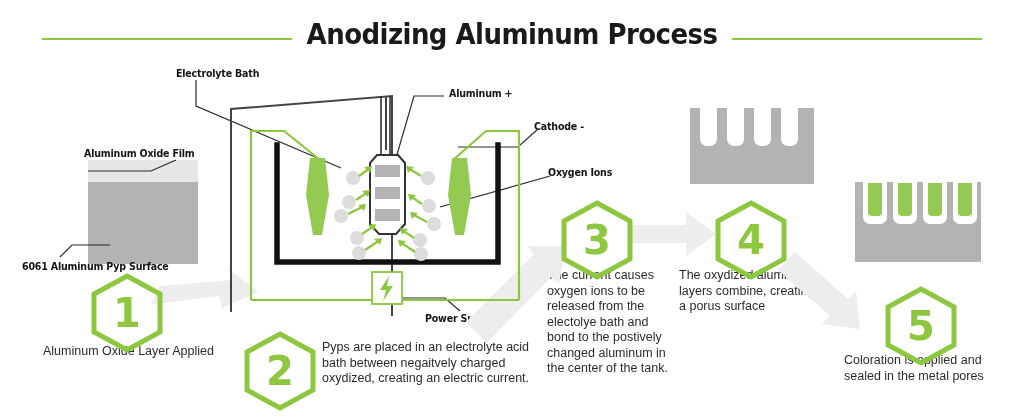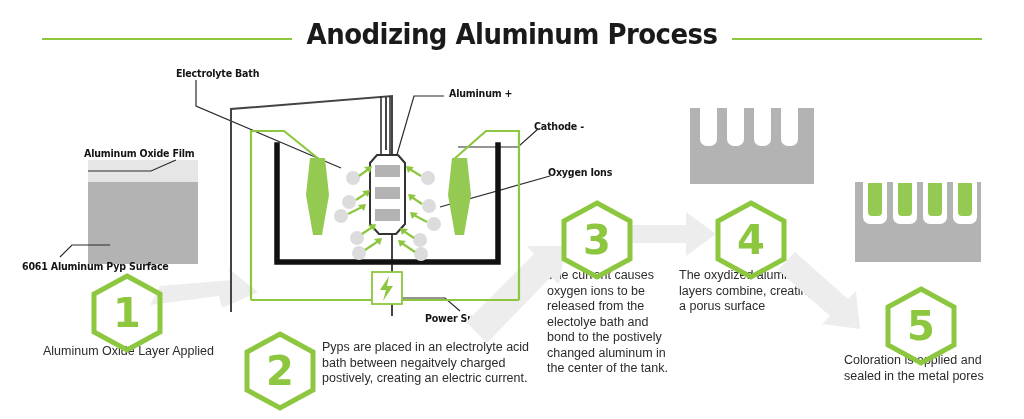--- a/index.html
+++ b/index.html
@@ -109,21 +109,21 @@
   <div class="lbl" style="left:84px; top:148px;">Aluminum Oxide Film</div>
   <div class="lbl" style="left:22px; top:261px;">6061 Aluminum Pyp Surface</div>
 
   <div class="lbl" style="left:176px; top:68px;">Electrolyte Bath</div>
   <div class="lbl" style="left:449px; top:88px;">Aluminum +</div>
   <div class="lbl" style="left:534px; top:121px;">Cathode  -</div>
   <div class="lbl" style="left:548px; top:167px;">Oxygen Ions</div>
   <div class="lbl" style="left:425px; top:313px;">Power Supply</div>
 
   <div class="stepdesc" style="left:43px; top:344px; width:230px;">Aluminum Oxide Layer Applied</div>
-  <div class="stepdesc" style="left:322px; top:340px; width:210px;">Pyps are placed in an electrolyte acid bath between negaitvely charged postively, creating an electric current.</div>
+  <div class="stepdesc" style="left:322px; top:340px; width:210px;">Pyps are placed in an electrolyte acid bath between negaitvely charged oxydized, creating an electric current.</div>
   <div class="stepdesc" style="left:547px; top:268px; width:132px;">The current causes oxygen ions to be released from the electolye bath and bond to the postively changed aluminum in the center of the tank.</div>
   <div class="stepdesc" style="left:679px; top:268px; width:145px;">The oxydized aluminum layers combine, creating a porus surface</div>
   <div class="stepdesc" style="left:844px; top:353px; width:150px;">Coloration is applied and sealed in the metal pores</div>
 
   <div class="slab" style="left:690px; top:108px; width:124px; height:76px; background:#b3b3b3;">
     <div style="position:absolute;left:10px;top:-1px;width:17px;height:39px;background:#fff;border-radius:0 0 7px 7px;"></div>
     <div style="position:absolute;left:37px;top:-1px;width:17px;height:39px;background:#fff;border-radius:0 0 7px 7px;"></div>
     <div style="position:absolute;left:64px;top:-1px;width:17px;height:39px;background:#fff;border-radius:0 0 7px 7px;"></div>
     <div style="position:absolute;left:91px;top:-1px;width:17px;height:39px;background:#fff;border-radius:0 0 7px 7px;"></div>
   </div>

